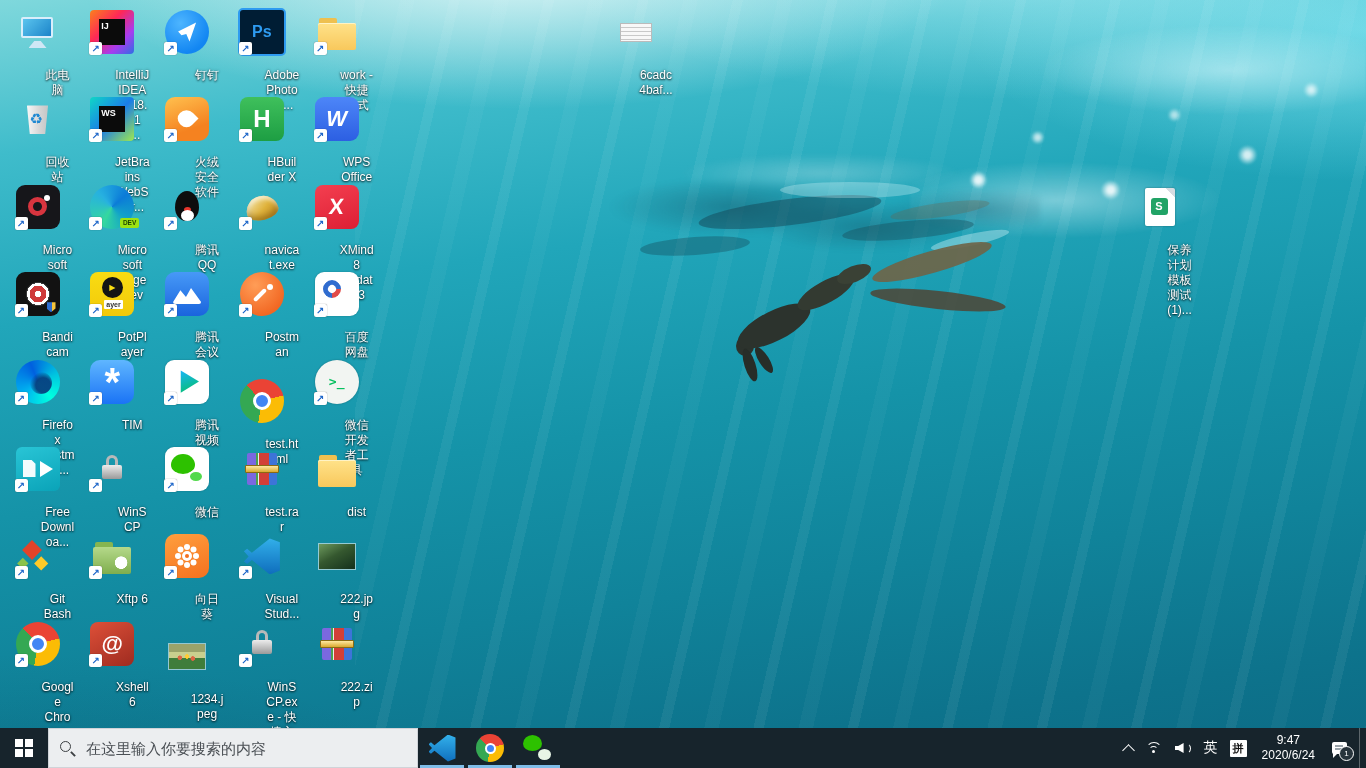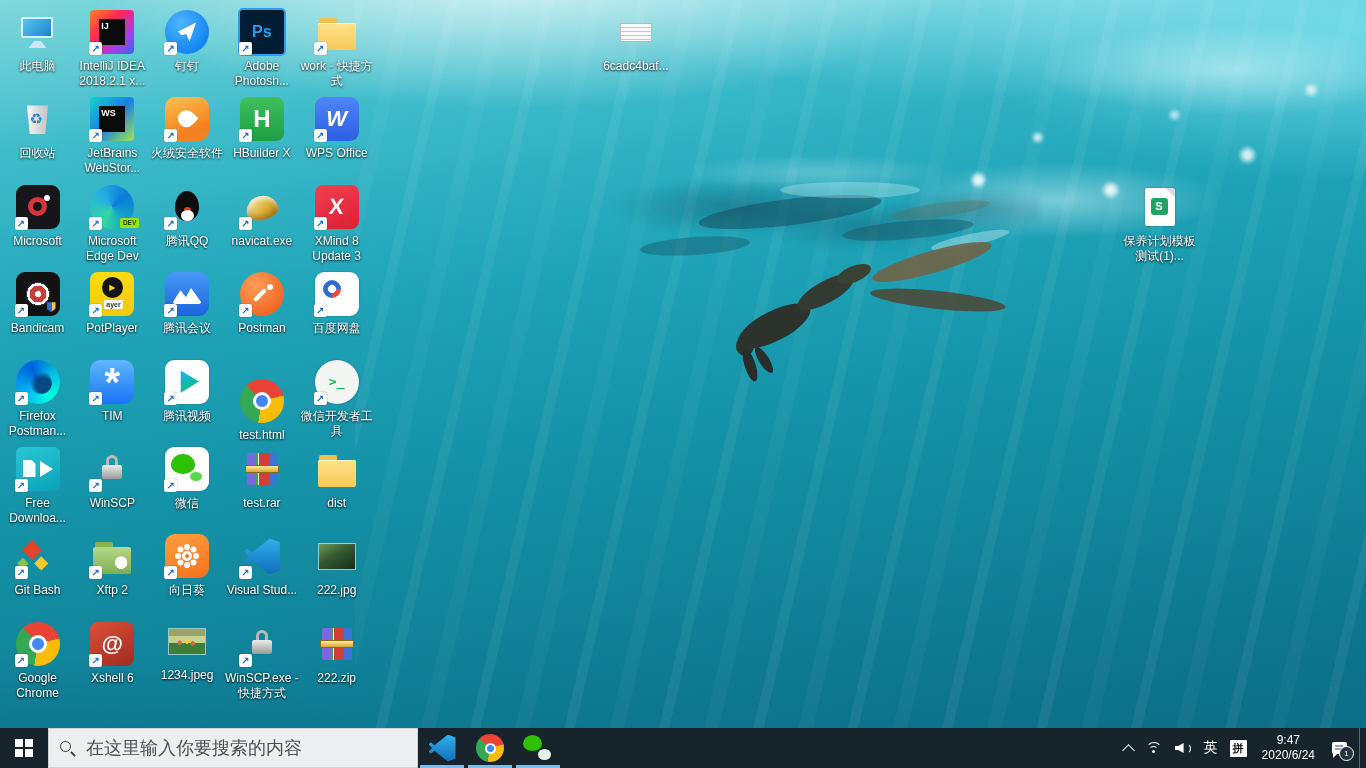--- a/index.html
+++ b/index.html
@@ -32,22 +32,22 @@
       radial-gradient(ellipse 40% 30% at 30% 42%, rgba(14,58,78,.35), transparent 70%),
       radial-gradient(ellipse 34% 26% at 60% 56%, rgba(14,58,78,.3), transparent 70%),
       radial-gradient(ellipse 30% 22% at 86% 44%, rgba(18,66,88,.28), transparent 70%),
       radial-gradient(ellipse 46% 20% at 50% 18%, rgba(255,255,255,.25), transparent 70%);}
   #diver{position:absolute;left:640px;top:150px;}
 
   
   #icon-grid{position:absolute;inset:0 0 40px 0;}
   .cell{position:absolute;width:75px;display:flex;flex-direction:column;align-items:center;cursor:default;}
   .icwrap{width:48px;height:48px;position:relative;display:flex;align-items:center;justify-content:center;}
-  .lab{margin-top:3px;max-width:76px;font-size:12px;line-height:15px;color:#fff;text-align:center;
-       word-break:break-word;text-shadow:0 1px 2px rgba(0,0,0,.8),0 0 3px rgba(0,0,0,.45);}
+  .lab{margin-top:12px;max-width:76px;font-size:12px;line-height:15px;color:#fff;text-align:center;
+       word-break:break-word;text-shadow:0 1px 2px rgba(0,0,0,.8),0 0 3px rgba(0,0,0,.45);padding-left:40px;}
   .shortcut{position:absolute;left:1px;bottom:1px;width:13px;height:13px;background:#fff;border-radius:2px;
        color:#1b64c8;font-size:10px;font-weight:bold;line-height:13px;text-align:center;
        box-shadow:0 0 1px rgba(0,0,0,.6);}
   .ic{width:44px;height:44px;position:relative;display:flex;align-items:center;justify-content:center;}
   .ic::before,.ic::after{content:"";position:absolute;box-sizing:border-box;}
 
   
   .ic-this-pc::before{width:32px;height:21px;border:2px solid #d9eefb;border-radius:2px;top:7px;left:5px;
       background:linear-gradient(135deg,#5bc4ee,#1b84c9);}
   .ic-this-pc::after{width:18px;height:7px;bottom:6px;left:13px;background:#cfe7f5;
@@ -216,21 +216,21 @@
       font-size:11px;font-weight:bold;display:flex;align-items:center;justify-content:center;top:13px;left:13px;}
 
   
   #taskbar{position:absolute;left:0;right:0;bottom:0;height:40px;background:#17242c;display:flex;
       align-items:stretch;z-index:5;}
   .start{width:48px;display:flex;align-items:center;justify-content:center;cursor:pointer;}
   .winlogo{display:grid;grid-template-columns:8px 8px;grid-template-rows:8px 8px;gap:1.5px;}
   .winlogo span{background:#fff;}
   .searchbox{width:346px;background:#eceef0;border:1px solid #cfd3d8;display:flex;align-items:center;
       padding:0 11px;gap:9px;margin:0;}
-  .searchbox input{flex:1;background:transparent;border:none;outline:none;color:#4c1d95;font-size:18px;
+  .searchbox input{flex:1;background:transparent;border:none;outline:none;color:#4c1d95;font-size:15px;
       font-family:inherit;}
   .searchbox input::placeholder{color:#4a4f54;}
   .mag{width:15px;height:15px;position:relative;flex:0 0 auto;}
   .mag::before{content:"";position:absolute;width:9px;height:9px;border:1.8px solid #3c4043;border-radius:50%;top:0;left:0;}
   .mag::after{content:"";position:absolute;width:2px;height:6px;background:#3c4043;transform:rotate(-45deg);bottom:-1px;right:1px;}
   .tb-apps{display:flex;}
   .tb-app{width:48px;position:relative;display:flex;align-items:center;justify-content:center;cursor:pointer;}
   .uline{position:absolute;bottom:0;left:2px;right:2px;height:3px;background:#7fbde8;}
   .tb-vscode{width:27px;height:27px;}
   .tb-chrome{width:28px;height:28px;border-radius:50%;position:relative;
@@ -518,21 +518,21 @@
         <div class="ic ic-git-bash"></div>
         <span class="shortcut">↗</span>
       </div>
       <div class="lab">Git Bash</div>
     </div>
     <div class="cell" style="left: 74.8px; top: 532.4px;">
       <div class="icwrap">
         <div class="ic ic-xftp"></div>
         <span class="shortcut">↗</span>
       </div>
-      <div class="lab">Xftp 2</div>
+      <div class="lab">Xftp 6</div>
     </div>
     <div class="cell" style="left: 149.6px; top: 532.4px;">
       <div class="icwrap">
         <div class="ic ic-sunflower"></div>
         <span class="shortcut">↗</span>
       </div>
       <div class="lab">向日葵</div>
     </div>
     <div class="cell" style="left: 224.4px; top: 532.4px;">
       <div class="icwrap">
@@ -554,21 +554,21 @@
       </div>
       <div class="lab">Google Chrome</div>
     </div>
     <div class="cell" style="left: 74.8px; top: 619.8px;">
       <div class="icwrap">
         <div class="ic ic-xshell"></div>
         <span class="shortcut">↗</span>
       </div>
       <div class="lab">Xshell 6</div>
     </div>
-    <div class="cell" style="left: 149.6px; top: 617px;">
+    <div class="cell" style="left: 149.6px; top: 632px;">
       <div class="icwrap">
         <div class="ic ic-img-1234-jpeg"></div>
       </div>
       <div class="lab">1234.jpeg</div>
     </div>
     <div class="cell" style="left: 224.4px; top: 619.8px;">
       <div class="icwrap">
         <div class="ic ic-winscp-exe"></div>
         <span class="shortcut">↗</span>
       </div>

